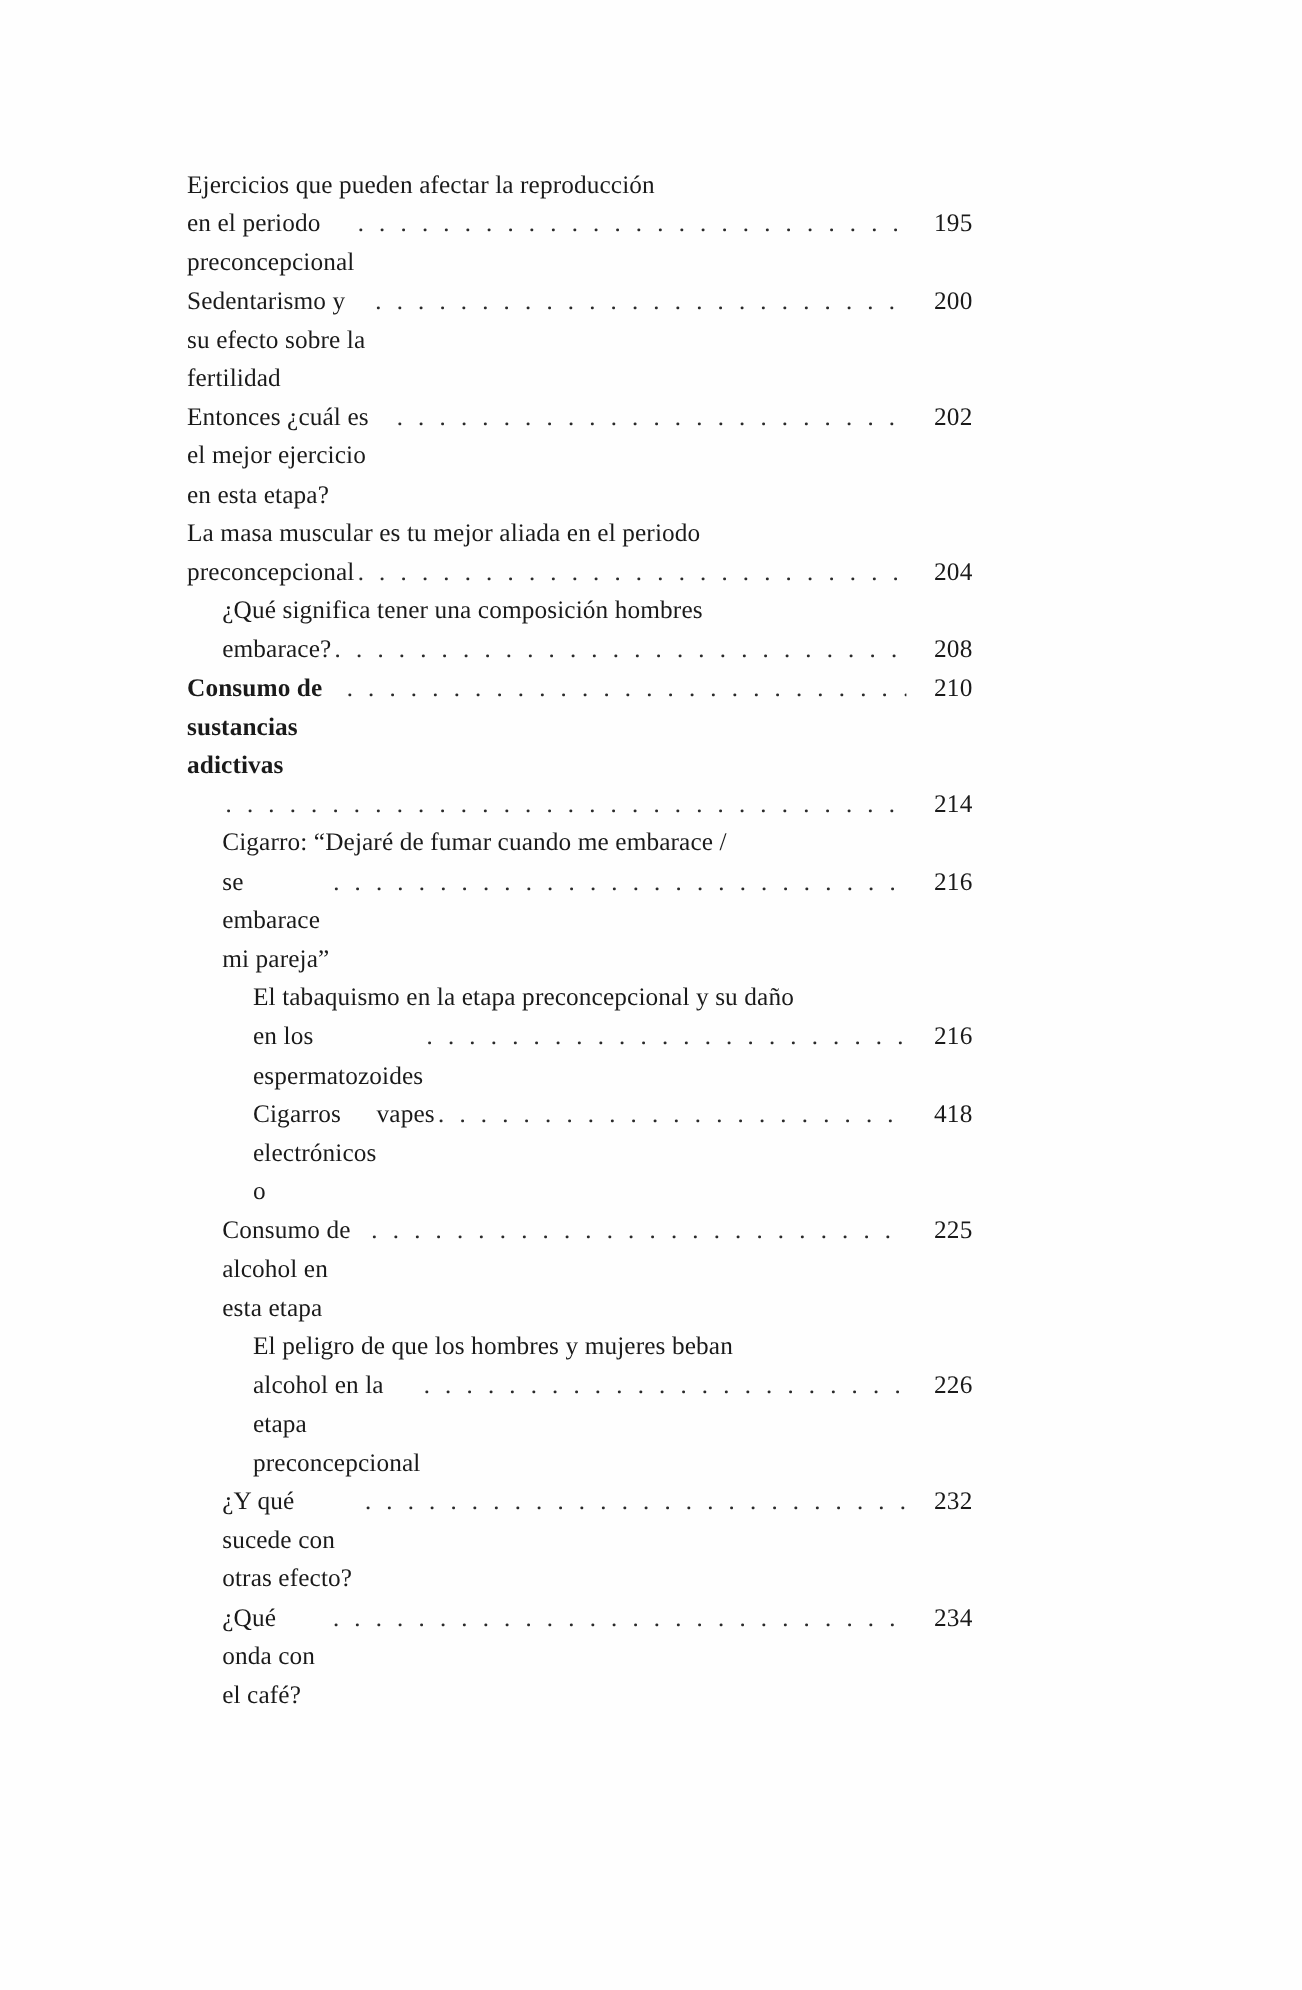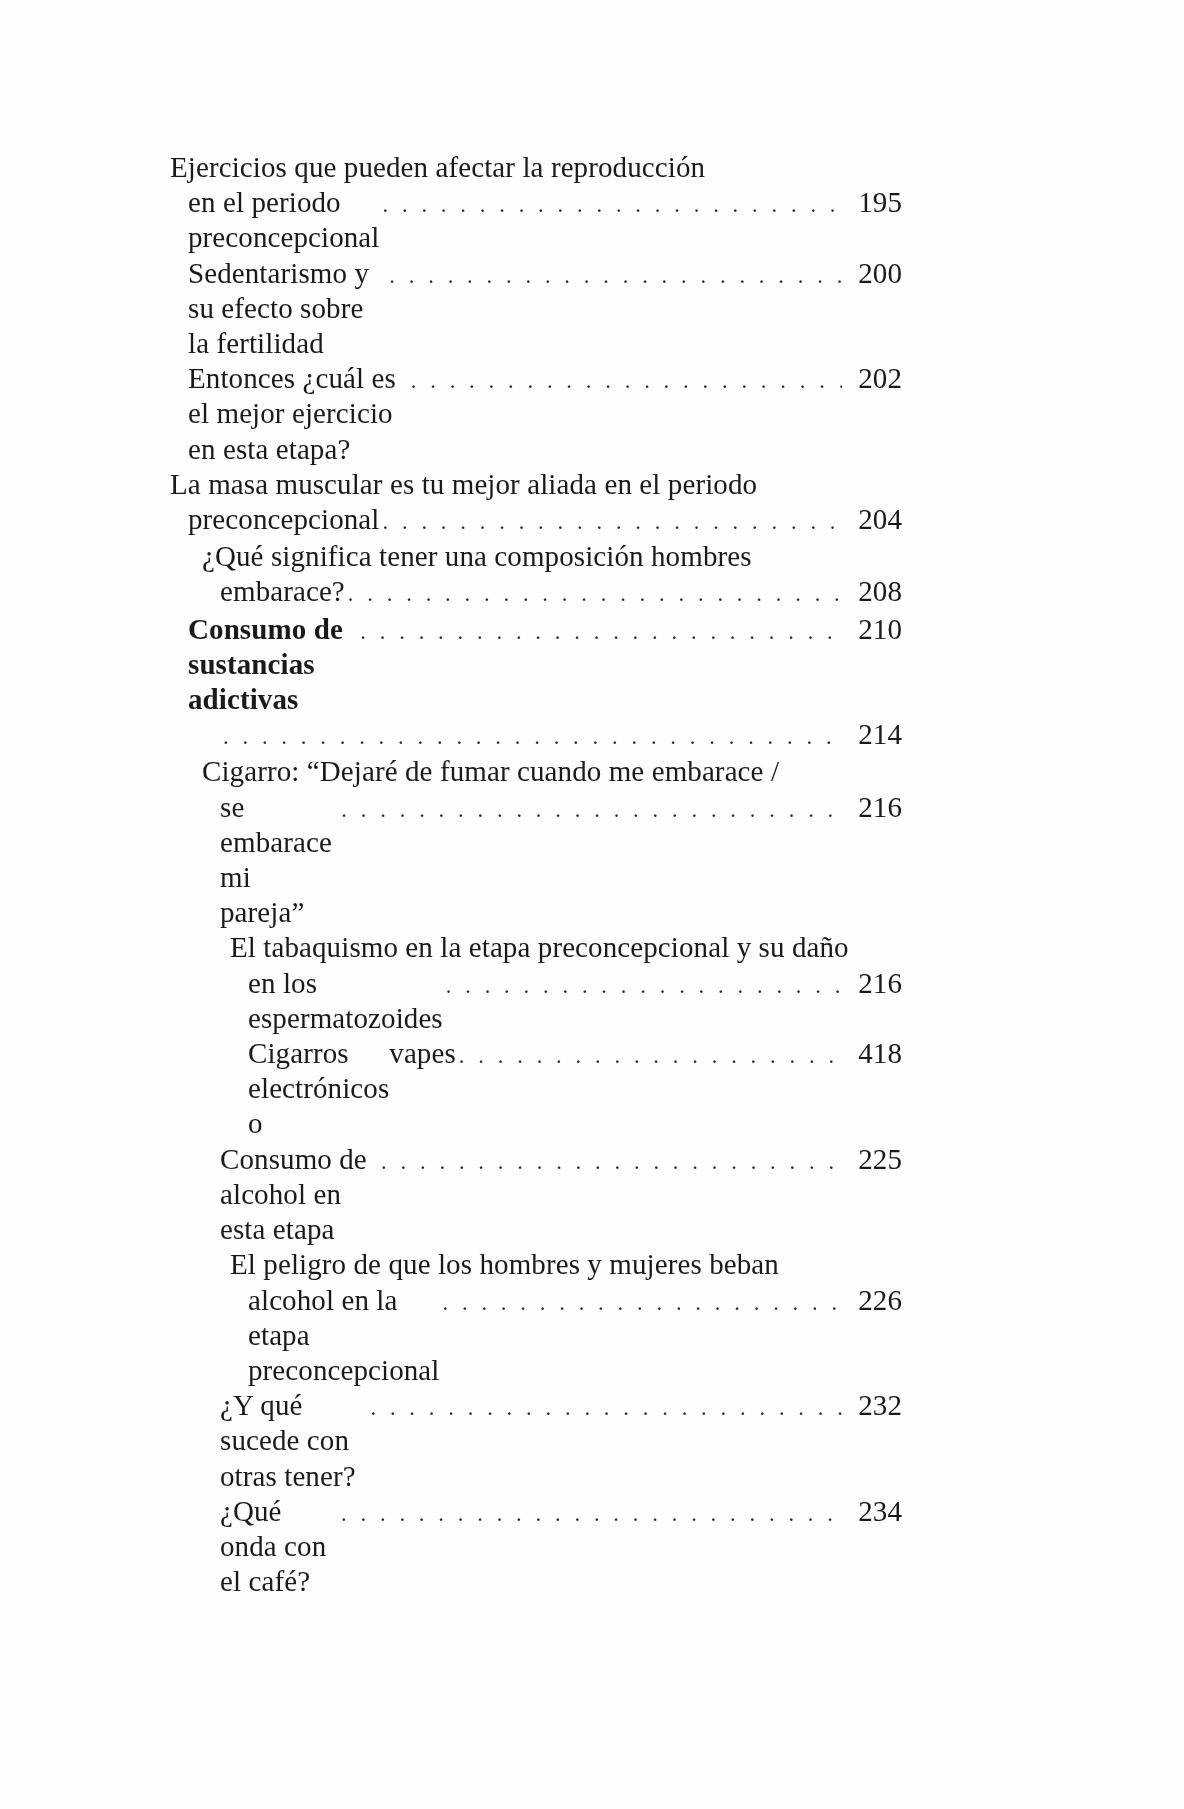--- a/index.html
+++ b/index.html
@@ -23,29 +23,28 @@
     padding: 150px 118px 0 170px;
   }
   .toc-block {
     width: 714px;
   }
 
   
   .entry {
     display: block;
     position: relative;
-    font-size: 29px;
+    font-size: 23px;
     line-height: 35.2px;
     letter-spacing: 0.1px;
   }
   .entry .line {
     display: flex;
     align-items: baseline;
     width: 100%;
-    margin-left: 18px;
   }
   .entry .label {
     white-space: pre-wrap;
     flex: 0 1 auto;
   }
   .entry .leader {
     flex: 1 1 auto;
     overflow: hidden;
     white-space: nowrap;
     margin: 0 2px 0 3px;
@@ -192,21 +191,21 @@
         <div class="cont">El peligro de que los hombres y mujeres beban</div>
         <div class="line">
           <span class="label">alcohol en la etapa preconcepcional</span>
           <span class="leader"></span>
           <span class="pageno">226</span>
         </div>
       </div>
 
       <div class="entry lvl1">
         <div class="line">
-          <span class="label">¿Y qué sucede con otras tener?</span>
+          <span class="label">¿Y qué sucede con otras efecto?</span>
           <span class="leader"></span>
           <span class="pageno">232</span>
         </div>
       </div>
 
       <div class="entry lvl1">
         <div class="line">
           <span class="label">¿Qué onda con el café?</span>
           <span class="leader"></span>
           <span class="pageno">234</span>

